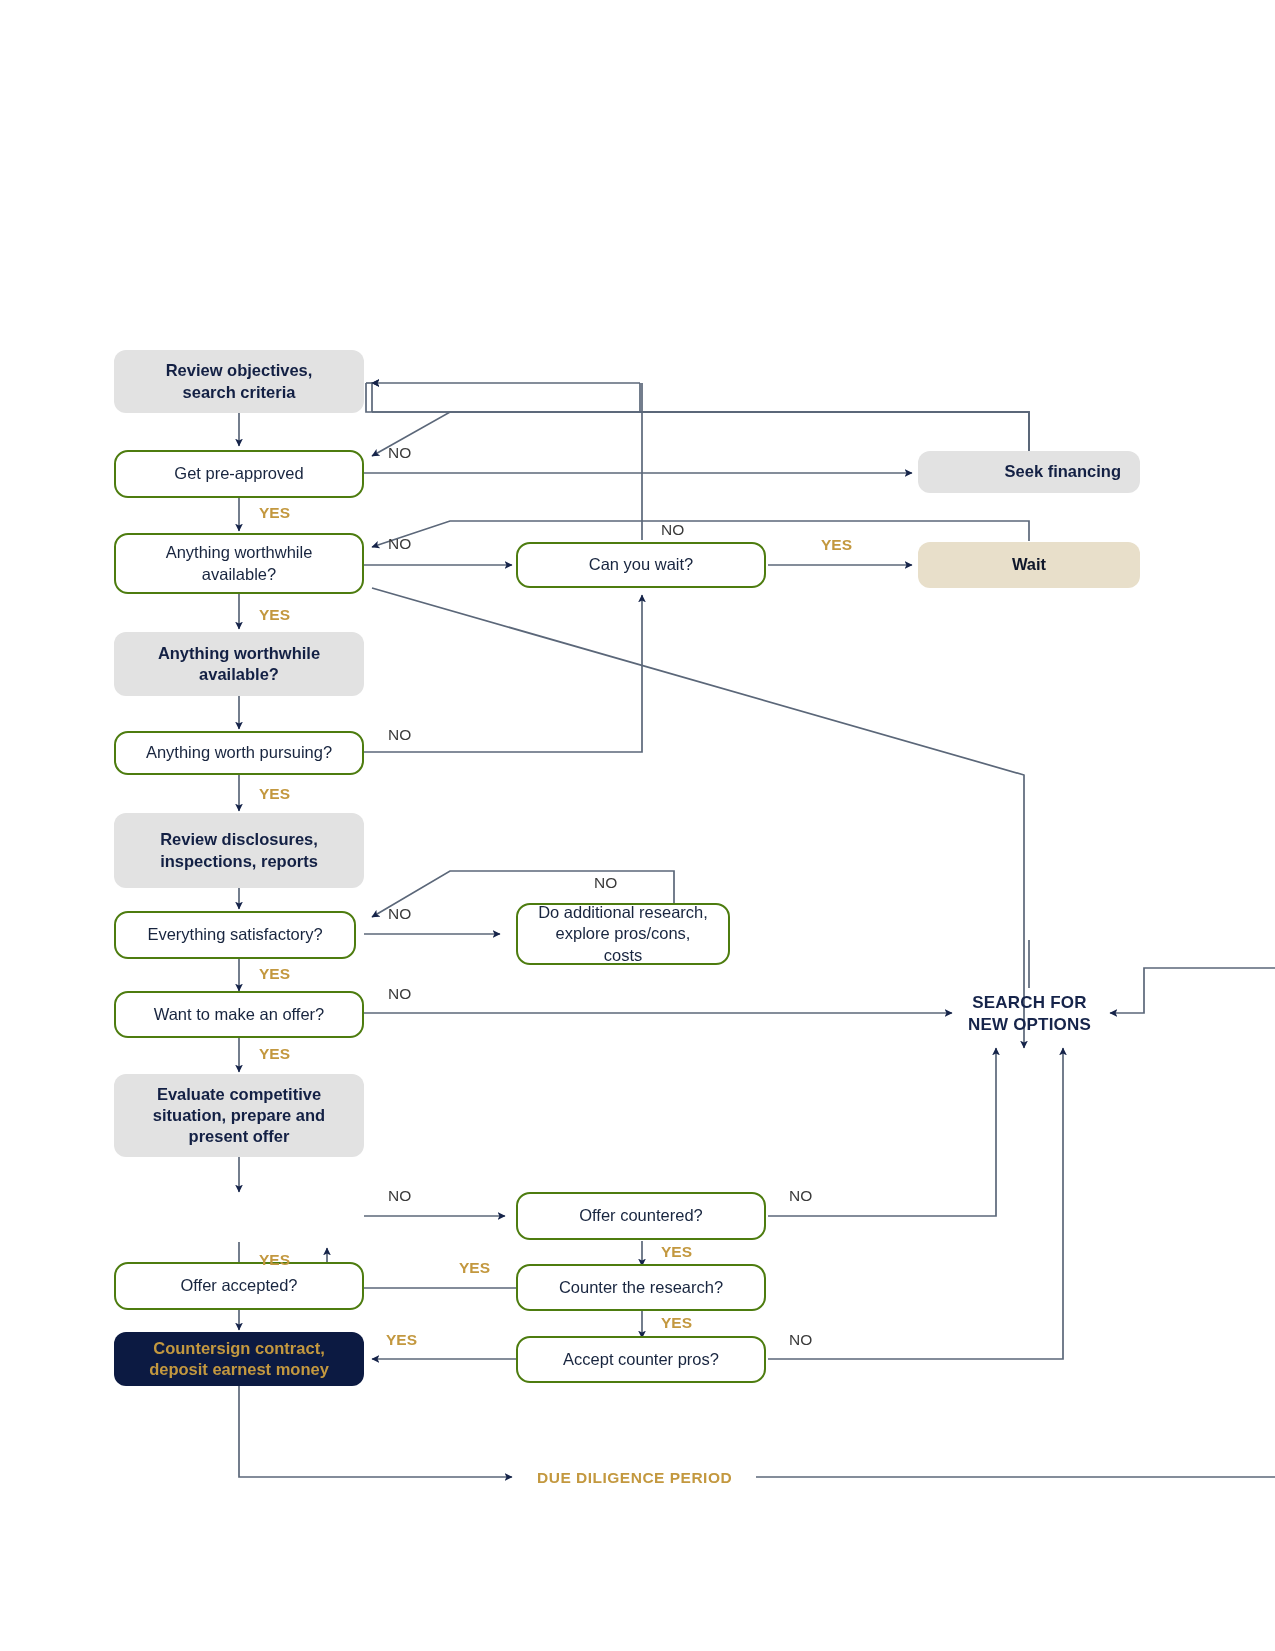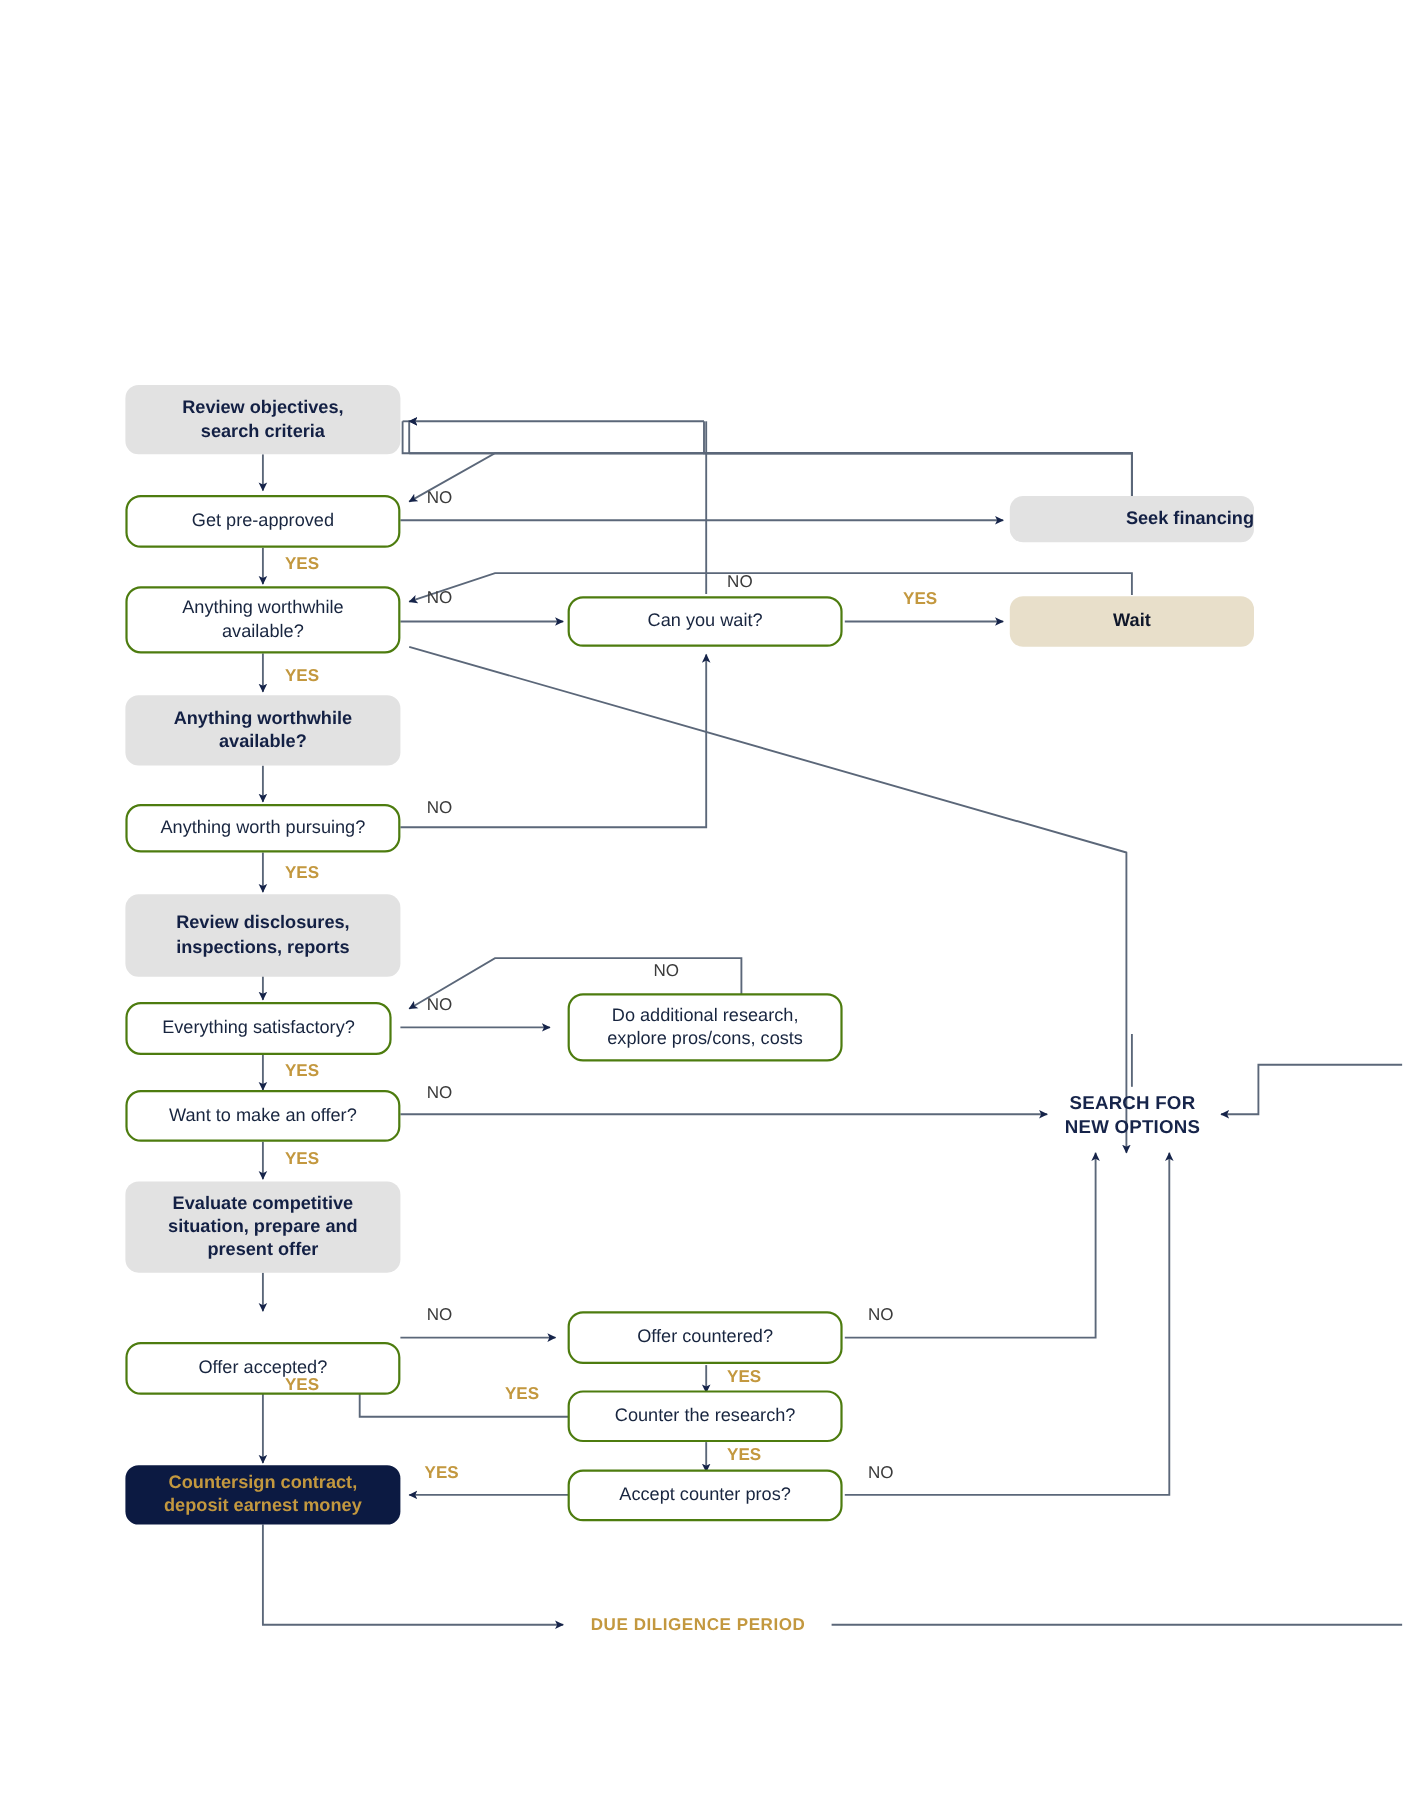--- a/index.html
+++ b/index.html
@@ -22,21 +22,21 @@
   }
   .node{
     position:absolute;
     box-sizing:border-box;
     display:flex;
     align-items:center;
     justify-content:center;
     text-align:center;
     border-radius:12px;
     line-height:1.28;
-    padding:4px 0;
+    padding:4px 19px;
     z-index:3;
   }
   .node .txt{display:block;width:100%;}
   
   .n-process{
     background:#e2e2e2;
     color:#132044;
     font-weight:bold;
     font-size:16.5px;
     border:none;
@@ -232,42 +232,42 @@
   <div class="node n-decision" style="left:114px; top:991px; width:250px; height:47px;">
     <span class="txt" style="white-space:pre-line;">Want to make an offer?</span>
   </div>
 
   <div class="node n-process" style="left:114px; top:1074px; width:250px; height:83px;">
     <span class="txt" style="white-space:pre-line;">Evaluate competitive
 situation, prepare and
 present offer</span>
   </div>
 
-  <div class="node n-decision" style="left:114px; top:1220px; width:250px; height:48px;">
+  <div class="node n-decision" style="left:114px; top:1262px; width:250px; height:48px;">
     <span class="txt" style="white-space:pre-line;">Offer accepted?</span>
   </div>
 
   <div class="node n-navy" style="left:114px; top:1332px; width:250px; height:54px;">
     <span class="txt" style="white-space:pre-line;">Countersign contract,
 deposit earnest money</span>
   </div>
 
   <div class="node n-grey-wide" style="left:918px; top:451px; width:222px; height:42px;text-align:right;">
     <span class="txt" style="white-space:pre-line;">Seek financing</span>
   </div>
 
   <div class="node n-decision" style="left:516px; top:542px; width:250px; height:46px;">
     <span class="txt" style="white-space:pre-line;">Can you wait?</span>
   </div>
 
   <div class="node n-tan" style="left:918px; top:542px; width:222px; height:46px;">
     <span class="txt" style="white-space:pre-line;">Wait</span>
   </div>
 
-  <div class="node n-decision" style="left:516px; top:903px; width:250px; height:62px;">
+  <div class="node n-decision" style="left:516px; top:903px; width:214px; height:62px;">
     <span class="txt" style="white-space:pre-line;">Do additional research,
 explore pros/cons, costs</span>
   </div>
 
   <div class="node n-decision" style="left:516px; top:1192px; width:250px; height:48px;">
     <span class="txt" style="white-space:pre-line;">Offer countered?</span>
   </div>
 
   <div class="node n-decision" style="left:516px; top:1264px; width:250px; height:47px;">
     <span class="txt" style="white-space:pre-line;">Counter the research?</span>

